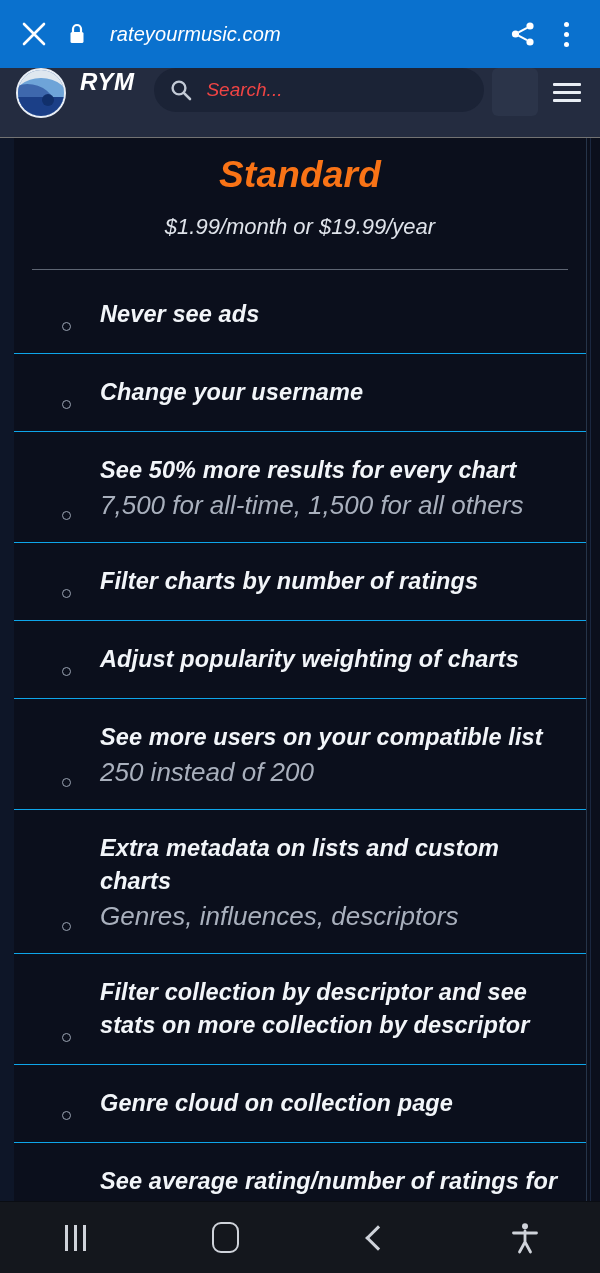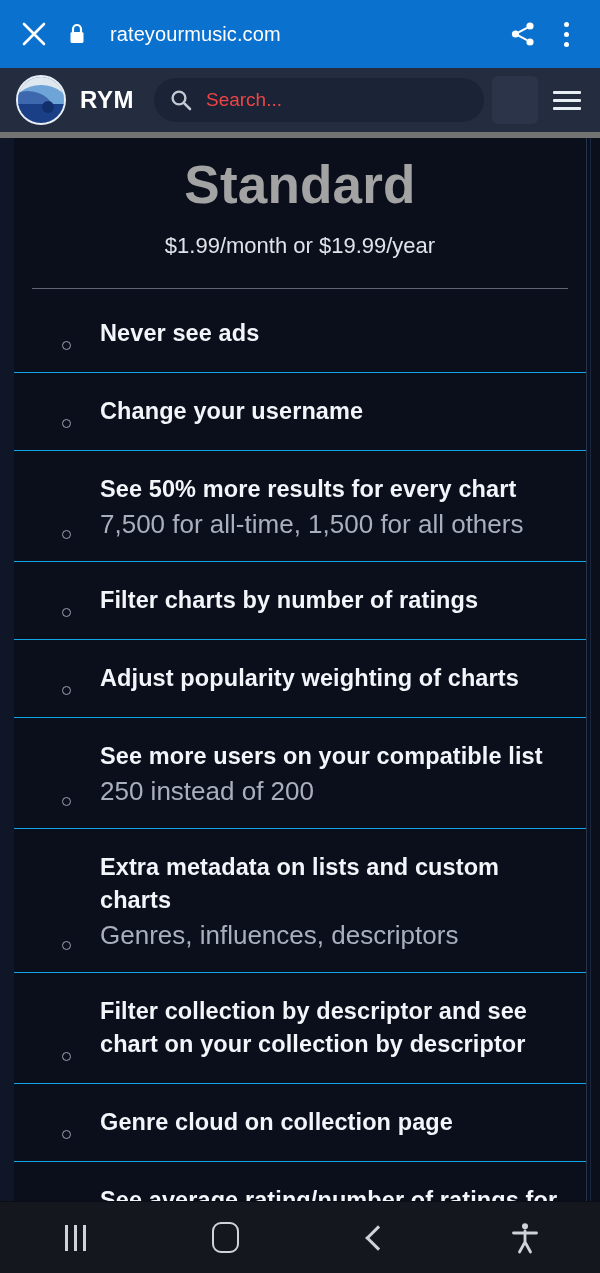--- a/index.html
+++ b/index.html
@@ -2,21 +2,21 @@
 <html><head>
 <meta charset="utf-8">
 <style>
   * { margin:0; padding:0; box-sizing:border-box; }
   html, body {
     width:600px; height:1273px;
     background:#0b0f1a;
     font-family:"Liberation Sans", sans-serif;
     overflow:hidden;
   }
-  #screen { position:relative; width:600px; height:1273px; overflow:hidden; background:#0b0f1a; }
+  #screen { position:relative; width:600px; height:1273px; overflow:hidden; background:#0b0f1a;font-style:italic; }
 
   
   .browser-bar {
     position:absolute; top:0; left:0; width:600px; height:68px;
     background:#0a71ce;
     display:flex; align-items:center; padding:0 14px;
   }
   .bb-close { width:40px; height:40px; flex:0 0 40px; display:flex; align-items:center; justify-content:center; }
   .bb-lock  { width:34px; height:40px; flex:0 0 34px; display:flex; align-items:center; justify-content:center; margin-left:6px; }
   .bb-url {
@@ -25,22 +25,22 @@
   }
   .bb-share { width:46px; height:46px; flex:0 0 46px; display:flex; align-items:center; justify-content:center; }
   .bb-menu  { width:40px; height:46px; flex:0 0 40px; display:flex; align-items:center; justify-content:center; }
   .dot3 { display:flex; flex-direction:column; gap:5px; align-items:center; }
   .dot3 i { width:5px; height:5px; border-radius:50%; background:#fff; display:block; }
 
   
   .site-header {
     position:absolute; top:68px; left:0; width:600px; height:70px;
     background:#242c40;
-    display:flex; align-items:center; padding:0 10px 0 16px;
-    border-bottom:6px solid #737373;
+    display:flex; padding:0 10px 0 16px;
+    border-bottom:1px solid #737373;
   }
   .logo-circle {
     width:50px; height:50px; flex:0 0 50px; border-radius:50%;
     border:2px solid #e9eef5; overflow:hidden; position:relative; background:#4e79b5;
   }
   .logo-circle .sky   { position:absolute; inset:0; background:#dfe7ef; }
   .logo-circle .mnt1  { position:absolute; left:-10%; top:18%; width:120%; height:60%; background:#6ea4d8; border-radius:50% 50% 0 0 / 80% 80% 0 0; }
   .logo-circle .mnt2  { position:absolute; left:-30%; top:30%; width:110%; height:60%; background:#3e68ad; border-radius:50% 60% 0 0 / 90% 90% 0 0; }
   .logo-circle .water { position:absolute; left:0; bottom:0; width:100%; height:42%; background:#1b3f87; }
   .logo-circle .sun   { position:absolute; left:52%; bottom:22%; width:12px; height:12px; border-radius:50%; background:#11306b; }
@@ -61,21 +61,21 @@
     position:absolute; top:138px; left:0; width:600px; height:1063px;
     background:#0b0f1c; overflow:hidden;
   }
   .left-edge { position:absolute; left:0; top:0; width:14px; height:100%; background:#0e1628; }
   .right-rule-a { position:absolute; left:586px; top:0; width:1px; height:100%; background:#263449; }
   .right-rule-b { position:absolute; left:590px; top:0; width:1px; height:100%; background:#1a2740; }
 
   .content { position:absolute; left:14px; top:0; width:572px; height:100%; }
 
   .plan-title {
-    text-align:center; color:#a3a3a3; font-size:53px; font-weight:bold;
+    text-align:center; color:#f97316; font-size:37px; font-weight:bold;
     padding-top:16px; letter-spacing:.2px;
   }
   .plan-price { text-align:center; color:#dfe3ea; font-size:22px; padding-top:18px; }
   .top-rule { height:1px; background:#5e6573; margin:29px 18px 0 18px; }
 
   
   .features { padding-top:6px; }
   .feature { display:flex; align-items:flex-end; padding:22px 10px 22px 48px; }
   .feature + .feature { border-top:1px solid #0ea5e9; }
   .bullet {
@@ -208,21 +208,21 @@
           <div class="feature">
             <span class="bullet"></span>
             <div class="f-body">
               <div class="f-title">Extra metadata on lists and custom charts</div>
               <div class="f-sub">Genres, influences, descriptors</div>
             </div>
           </div>
           <div class="feature">
             <span class="bullet"></span>
             <div class="f-body">
-              <div class="f-title">Filter collection by descriptor and see chart on your collection by descriptor</div>
+              <div class="f-title">Filter collection by descriptor and see stats on more collection by descriptor</div>
             </div>
           </div>
           <div class="feature">
             <span class="bullet"></span>
             <div class="f-body">
               <div class="f-title">Genre cloud on collection page</div>
             </div>
           </div>
           <div class="feature">
             <span class="bullet"></span>

